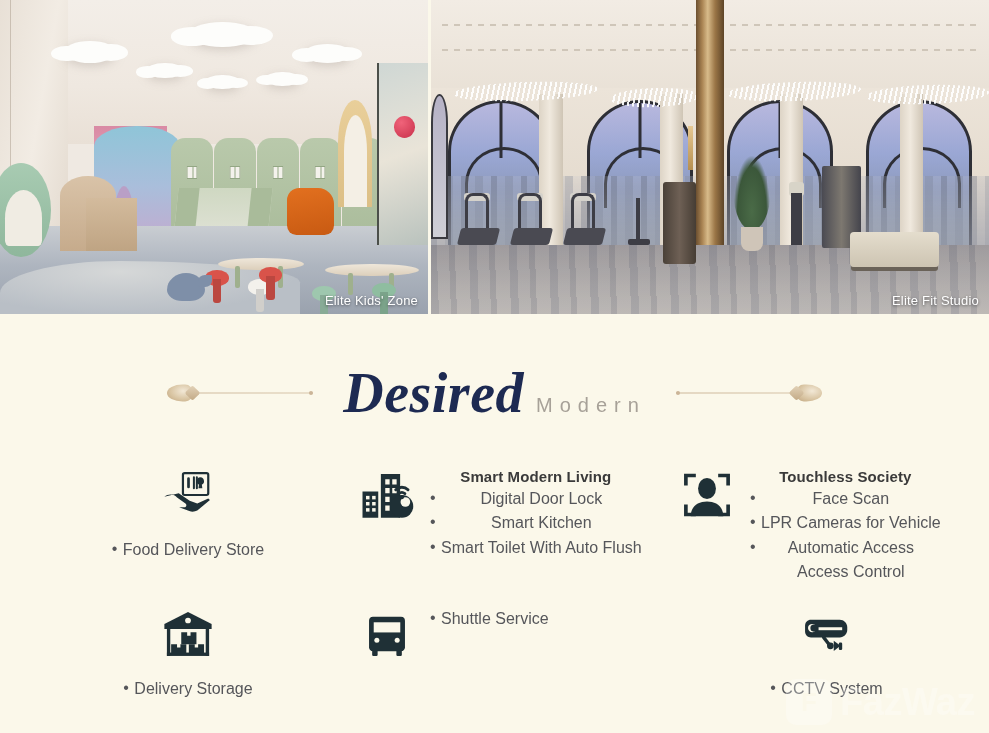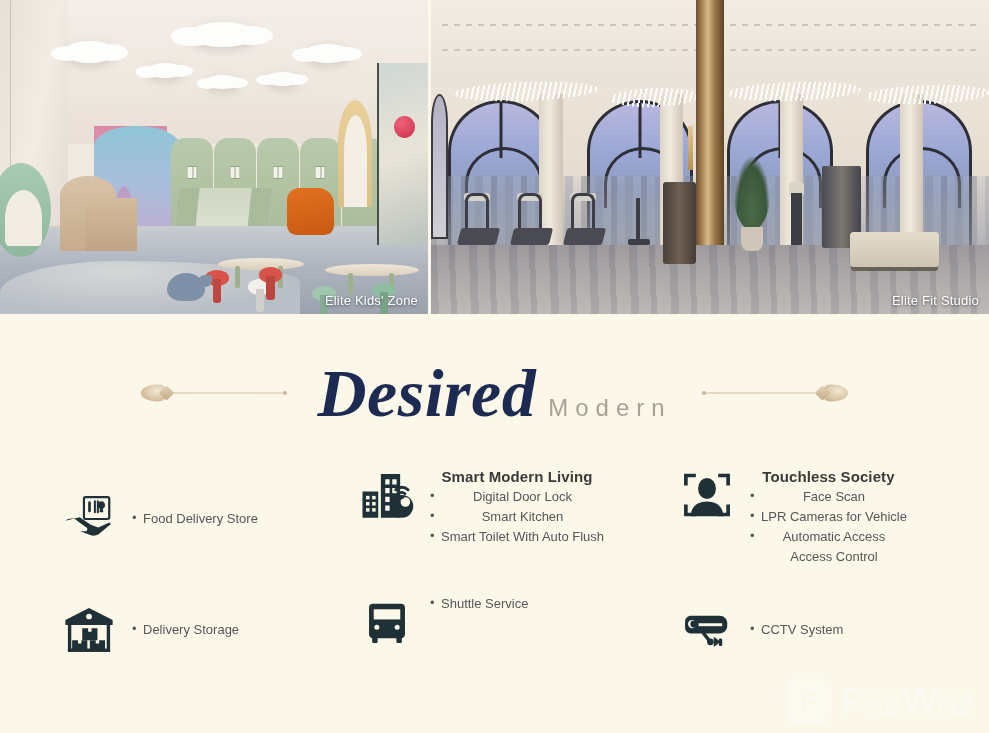--- a/index.html
+++ b/index.html
@@ -394,27 +394,27 @@
   .orn.left  .dot-sm{ right:0; }
   .orn.right .drop{ right:0; border-radius: 30% 60% 60% 30% / 50% 50% 50% 50%; }
   .orn.right .dia { right:20px; }
   .orn.right .dot-sm{ left:0; }
 
   .title-text{ white-space:nowrap; display:flex; align-items:baseline; gap:12px; }
   .t-serif{
     font-family: "Liberation Serif", serif;
     font-style: italic;
     font-weight: 700;
-    font-size: 68px;
+    font-size: 56px;
     color: #1d2a52;
     letter-spacing: .5px;
   }
   .t-mid{
     font-family: "Liberation Sans", sans-serif;
-    font-size: 24px;
+    font-size: 20px;
     color: #a7a198;
     letter-spacing: 7px;
     font-weight: 400;
   }
 
   
   .features{
     display:grid;
     grid-template-columns: 330px 330px 329px;
     padding: 12px 0 0 0;
@@ -439,37 +439,37 @@
   .feat-body{ padding-top:2px;text-align:center; }
   .feat-title{
     font-size: 15px;
     font-weight: 700;
     color:#3a3a3a;
     margin-bottom: 2px;
     letter-spacing:.1px;
   }
   .feat-list{ list-style:none; }
   .feat-list li{
-    font-size: 13px;
+    font-size: 16px;
     color:#55565a;
     line-height: 1.53;
     position:relative;
     padding-left: 11px;
     white-space: nowrap;
   }
   .feat-list li::before{
     content:"•";
     position:absolute; left:0; top:-1px;
     color:#55565a;
   }
   .feat-list li.cont{ padding-left: 11px; }
   .feat-list li.cont::before{ content:""; }
 
   
-  .feat.single{ align-items:center; }
+  .feat.single{ align-items:center;flex-direction:column; }
   .feat.single .feat-body{ padding-top:0; }
 
   
   .watermark{
     position:absolute;
     right: 14px;
     bottom: 8px;
     display:flex;
     align-items:center;
     gap: 8px;

